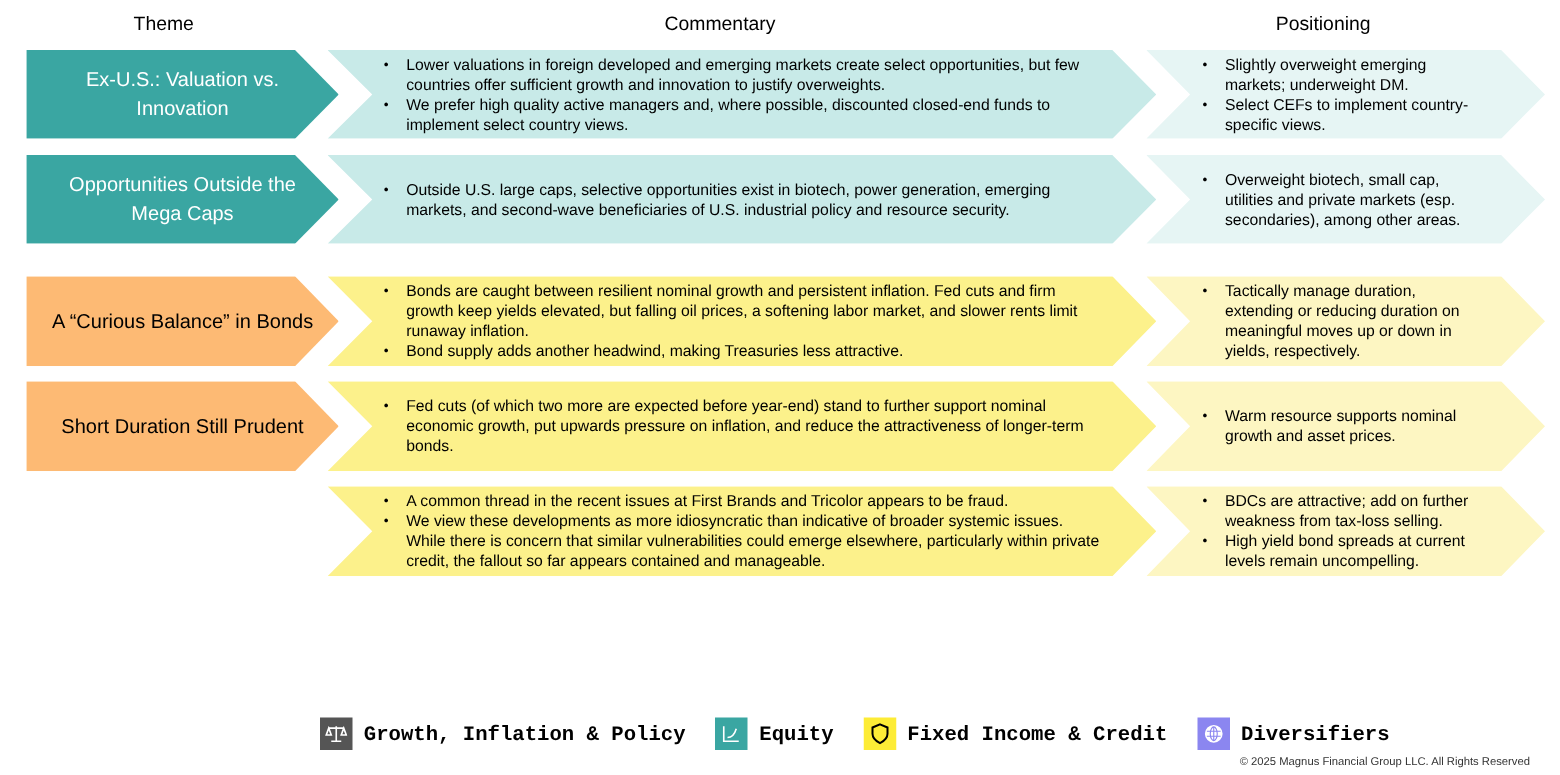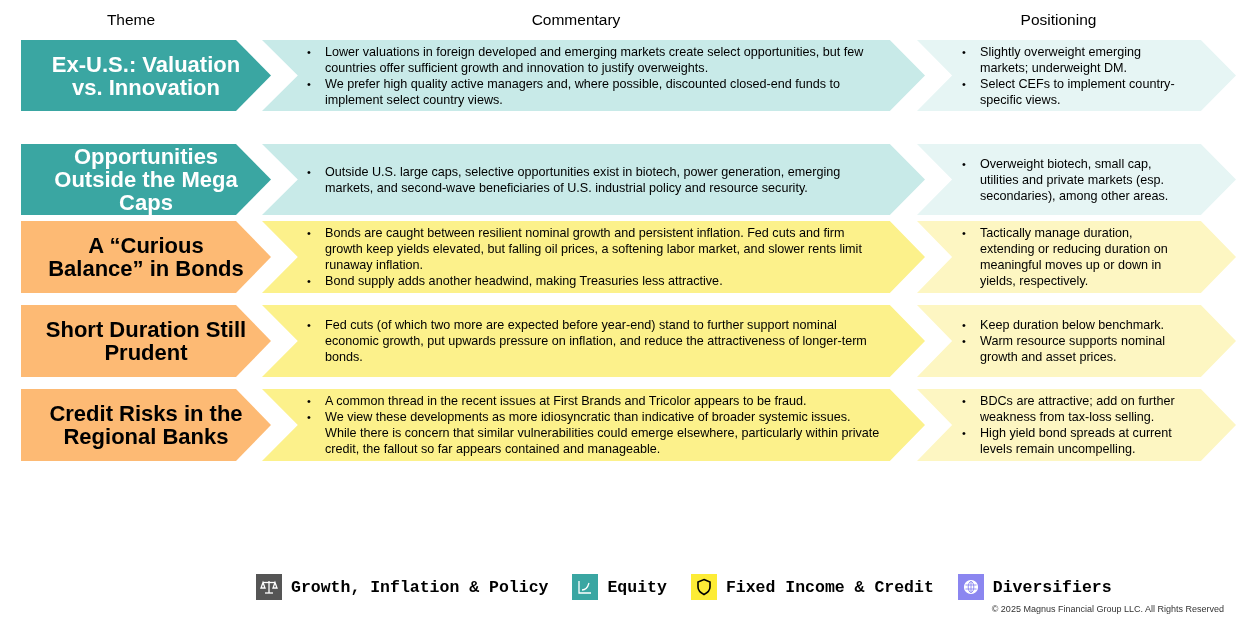--- a/index.html
+++ b/index.html
@@ -14,21 +14,21 @@
     }
     .row { position: absolute; left: 0; width: 1248px; }
     .shape { position: absolute; top: 0; height: 100%; }
     .theme-shape {
       left: 21px; width: 250px;
       clip-path: polygon(0 0, 86% 0, 100% 50%, 86% 100%, 0 100%);
       display: flex; align-items: center; justify-content: center;
       text-align: center;
     }
     .theme-shape span {
-      display: block; width: 215px; font-weight: bold; font-size: 22px; line-height: 23px;
+      display: block; width: 215px; font-weight: normal; font-size: 16px; line-height: 23px;
     }
     .comment-shape {
       left: 262px; width: 663px;
       clip-path: polygon(0 0, 94.7% 0, 100% 50%, 94.7% 100%, 0 100%, 5.4% 50%);
     }
     .pos-shape {
       left: 917px; width: 319px;
       clip-path: polygon(0 0, 89% 0, 100% 50%, 89% 100%, 0 100%, 11% 50%);
     }
     .text-box {
@@ -79,21 +79,21 @@
   <div class="text-box comment-text">
     <div class="bullet">Lower valuations in foreign developed and emerging markets create select opportunities, but few countries offer sufficient growth and innovation to justify overweights.</div>
     <div class="bullet">We prefer high quality active managers and, where possible, discounted closed-end funds to implement select country views.</div>
   </div>
   <div class="text-box pos-text">
     <div class="bullet">Slightly overweight emerging markets; underweight DM.</div>
     <div class="bullet">Select CEFs to implement country-specific views.</div>
   </div>
 </div>
 
-<div class="row teal" style="top:124px;height:71px;margin-top:20px;">
+<div class="row teal" style="top:124px;height:71px;">
   <div class="shape theme-shape">
       <span>Opportunities Outside the Mega Caps</span>
     </div>
   <div class="shape comment-shape"></div>
   <div class="shape pos-shape"></div>
   <div class="text-box comment-text">
     <div class="bullet">Outside U.S. large caps, selective opportunities exist in biotech, power generation, emerging markets, and second-wave beneficiaries of U.S. industrial policy and resource security.</div>
   </div>
   <div class="text-box pos-text">
     <div class="bullet">Overweight biotech, small cap, utilities and private markets (esp. secondaries), among other areas.</div>
@@ -118,29 +118,25 @@
 <div class="row yellow" style="top:305px;height:72px;padding-left:12px;">
   <div class="shape theme-shape">
       <span>Short Duration Still Prudent</span>
     </div>
   <div class="shape comment-shape"></div>
   <div class="shape pos-shape"></div>
   <div class="text-box comment-text">
     <div class="bullet">Fed cuts (of which two more are expected before year-end) stand to further support nominal economic growth, put upwards pressure on inflation, and reduce the attractiveness of longer-term bonds.</div>
   </div>
   <div class="text-box pos-text">
-    <div class="bullet">Keep duration below benchmark.</div>
     <div class="bullet">Warm resource supports nominal growth and asset prices.</div>
   </div>
 </div>
 
 <div class="row yellow" style="top:389px;height:72px;">
-  <div class="shape theme-shape">
-      <span>Credit Risks in the Regional Banks</span>
-    </div>
   <div class="shape comment-shape"></div>
   <div class="shape pos-shape"></div>
   <div class="text-box comment-text">
     <div class="bullet">A common thread in the recent issues at First Brands and Tricolor appears to be fraud.</div>
     <div class="bullet">We view these developments as more idiosyncratic than indicative of broader systemic issues. While there is concern that similar vulnerabilities could emerge elsewhere, particularly within private credit, the fallout so far appears contained and manageable.</div>
   </div>
   <div class="text-box pos-text">
     <div class="bullet">BDCs are attractive; add on further weakness from tax-loss selling.</div>
     <div class="bullet">High yield bond spreads at current levels remain uncompelling.</div>
   </div>

